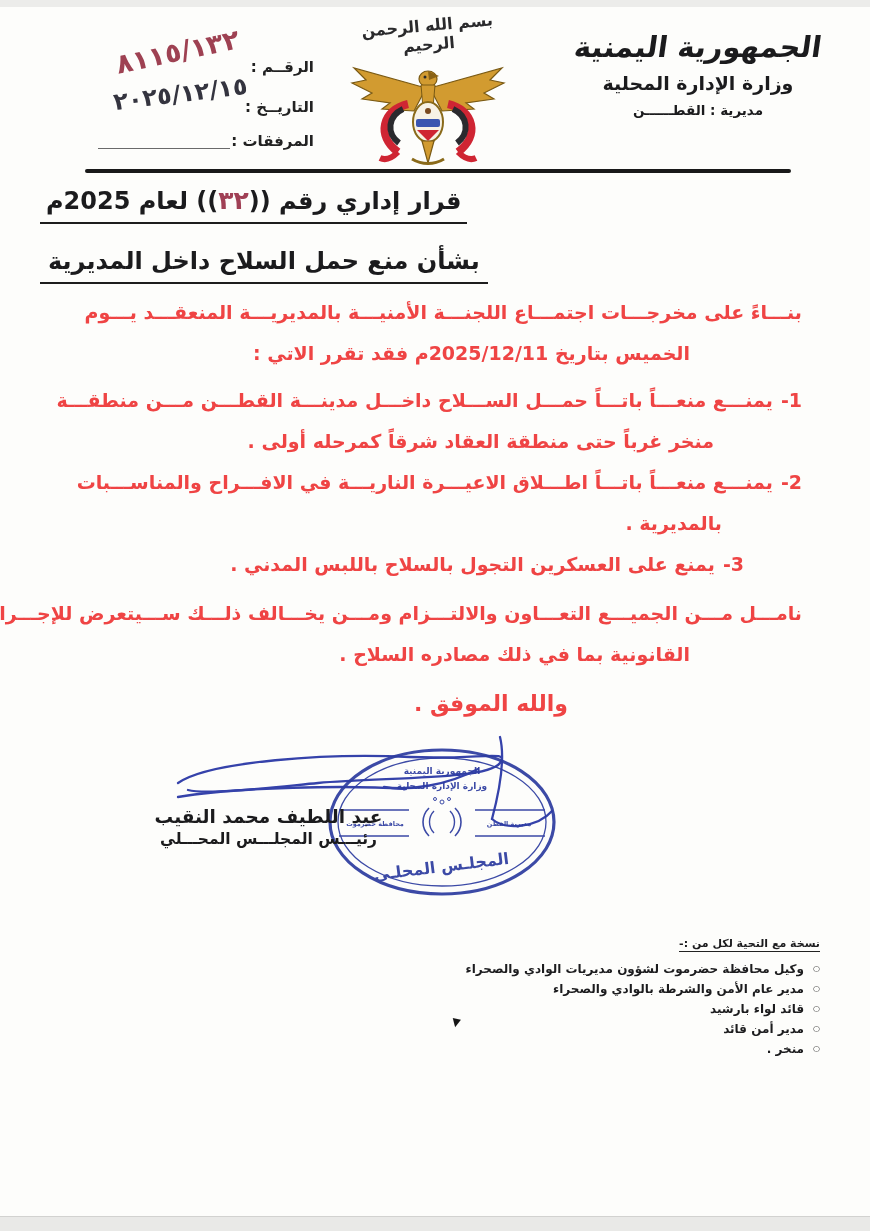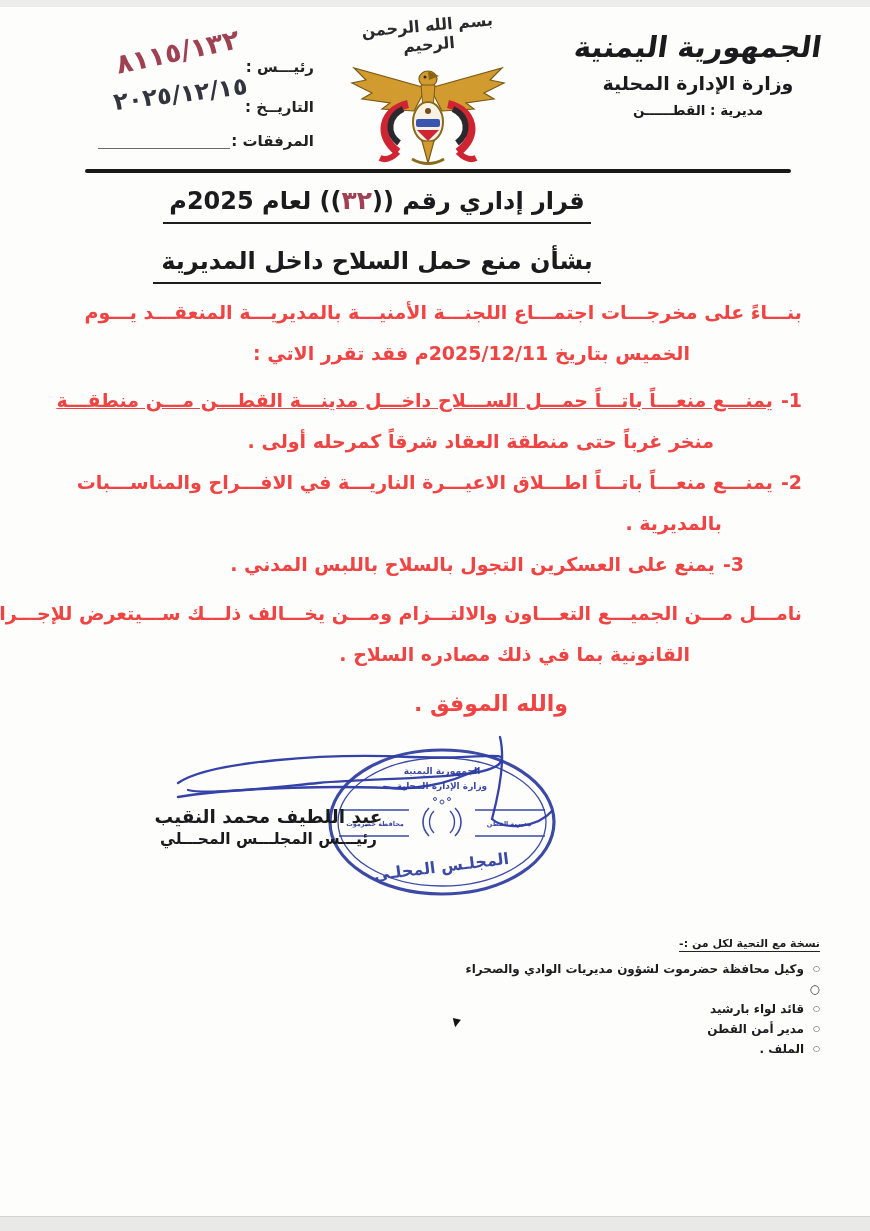--- a/index.html
+++ b/index.html
@@ -35,36 +35,36 @@
   .emblem{position:absolute;left:342px;top:50px;}
 
   .org-block{position:absolute;right:22px;top:30px;width:300px;text-align:center;direction:rtl;}
   .org-country{font-size:29px;font-weight:bold;transform:skewX(-8deg);letter-spacing:1px;margin-bottom:8px;}
   .org-ministry{font-size:19px;font-weight:bold;margin-bottom:8px;}
   .org-gov,.org-dist{font-size:13.5px;font-weight:bold;margin-bottom:6px;}
 
   .head-rule{position:absolute;left:85px;top:169px;width:706px;height:4px;background:#191919;border-radius:2px;}
 
   
-  .title-wrap{position:absolute;left:0;top:186px;width:754px;text-align:center;direction:rtl;}
+  .title-wrap{position:absolute;left:0;top:186px;width:754px;text-align:left;direction:rtl;padding-left:40px;}
   .title-line1{display:inline-block;font-size:24px;font-weight:bold;border-bottom:2.5px solid #1d1d1d;padding:0 6px 7px 6px;}
   .title-number{color:#a04055;font-size:25px;letter-spacing:1px;}
   .title-line2{display:block;margin-top:23px;}
   .title-line2 span{display:inline-block;font-size:24px;font-weight:bold;border-bottom:2.5px solid #1d1d1d;padding:0 8px 7px 8px;}
 
   
   .body-text{position:absolute;right:68px;top:292px;width:732px;direction:rtl;font-weight:bold;font-size:19px;line-height:41px;color:#ef4444;}
   .bline{text-align:right;white-space:nowrap;}
   .pr112{padding-right:112px;}
   .pr88{padding-right:88px;}
   .pr80{padding-right:80px;}
   .pr58{padding-right:58px;}
   .pr52{padding-right:52px;}
   .gap8{margin-top:8px;}
-  .gap6{margin-top:6px;text-decoration:underline;}
+  .gap6{margin-top:6px;}
   .marker{display:inline-block;margin-left:8px;}
   .tawfiq{font-size:22px;text-align:center;margin-top:8px;margin-left:110px;}
 
   
   .sig-scribble{position:absolute;left:148px;top:733px;}
   .stamp{position:absolute;left:325px;top:744px;opacity:.93;}
   .signer{position:absolute;left:116px;top:806px;width:305px;text-align:center;direction:rtl;}
   .signer-name{font-size:18.5px;font-weight:bold;margin-bottom:3px;letter-spacing:.5px;}
   .signer-t1,.signer-t2{font-size:15.5px;font-weight:bold;margin-bottom:8px;}
 
@@ -79,21 +79,21 @@
   
   .footer{position:absolute;right:14px;top:1231px;direction:rtl;font-size:23px;color:#2e2e2e;}
 </style>
 </head>
 <body>
 
 <div class="page">
   <div class="edge-top"></div>
 
   <div class="meta-block">
-    <span class="meta-label lbl-num">رئيـــس :</span>
+    <span class="meta-label lbl-num">الرقــم :</span>
     <span class="hand-number">٨١١٥/١٣٢</span>
     <span class="meta-label lbl-date">التاريــخ :</span>
     <span class="hand-date">٢٠٢٥/١٢/١٥</span>
     <span class="meta-label lbl-att">المرفقات :</span>
     <span class="att-line"></span>
   </div>
 
   <div class="basmala">بسم الله الرحمن الرحيم</div>
   <svg class="emblem" width="172" height="118" viewBox="0 0 172 118">
     <g>
@@ -196,32 +196,33 @@
   </div>
 
   <div class="dist">
     <span class="dist-header">نسخة مع التحية لكل من :-</span>
     <div class="dist-item">
         <span class="dist-bullet">○</span>
         <span>وكيل محافظة حضرموت لشؤون مديريات الوادي والصحراء</span>
       </div>
     <div class="dist-item">
         <span class="dist-bullet">○</span>
+        <span>مدير عام الأمن والشرطة بالوادي والصحراء</span>
       </div>
     <div class="dist-item">
         <span class="dist-bullet">○</span>
         <span>قائد لواء بارشيد</span>
       </div>
     <div class="dist-item">
         <span class="dist-bullet">○</span>
-        <span>مدير أمن القطن</span>
-      </div>
-    <div class="dist-item">
-        <span class="dist-bullet">○</span>
-        <span>الملف .</span>
+        <span>مدير أمن قائد</span>
+      </div>
+    <div class="dist-item">
+        <span class="dist-bullet">○</span>
+        <span>منخر .</span>
       </div>
   </div>
   <div class="ink-mark">▼</div>
 
   <div class="footer">الممسوحة ضوئيا بـ CamScanner</div>
 
   <div class="edge-bottom"></div>
 </div>
 
 </body></html>

